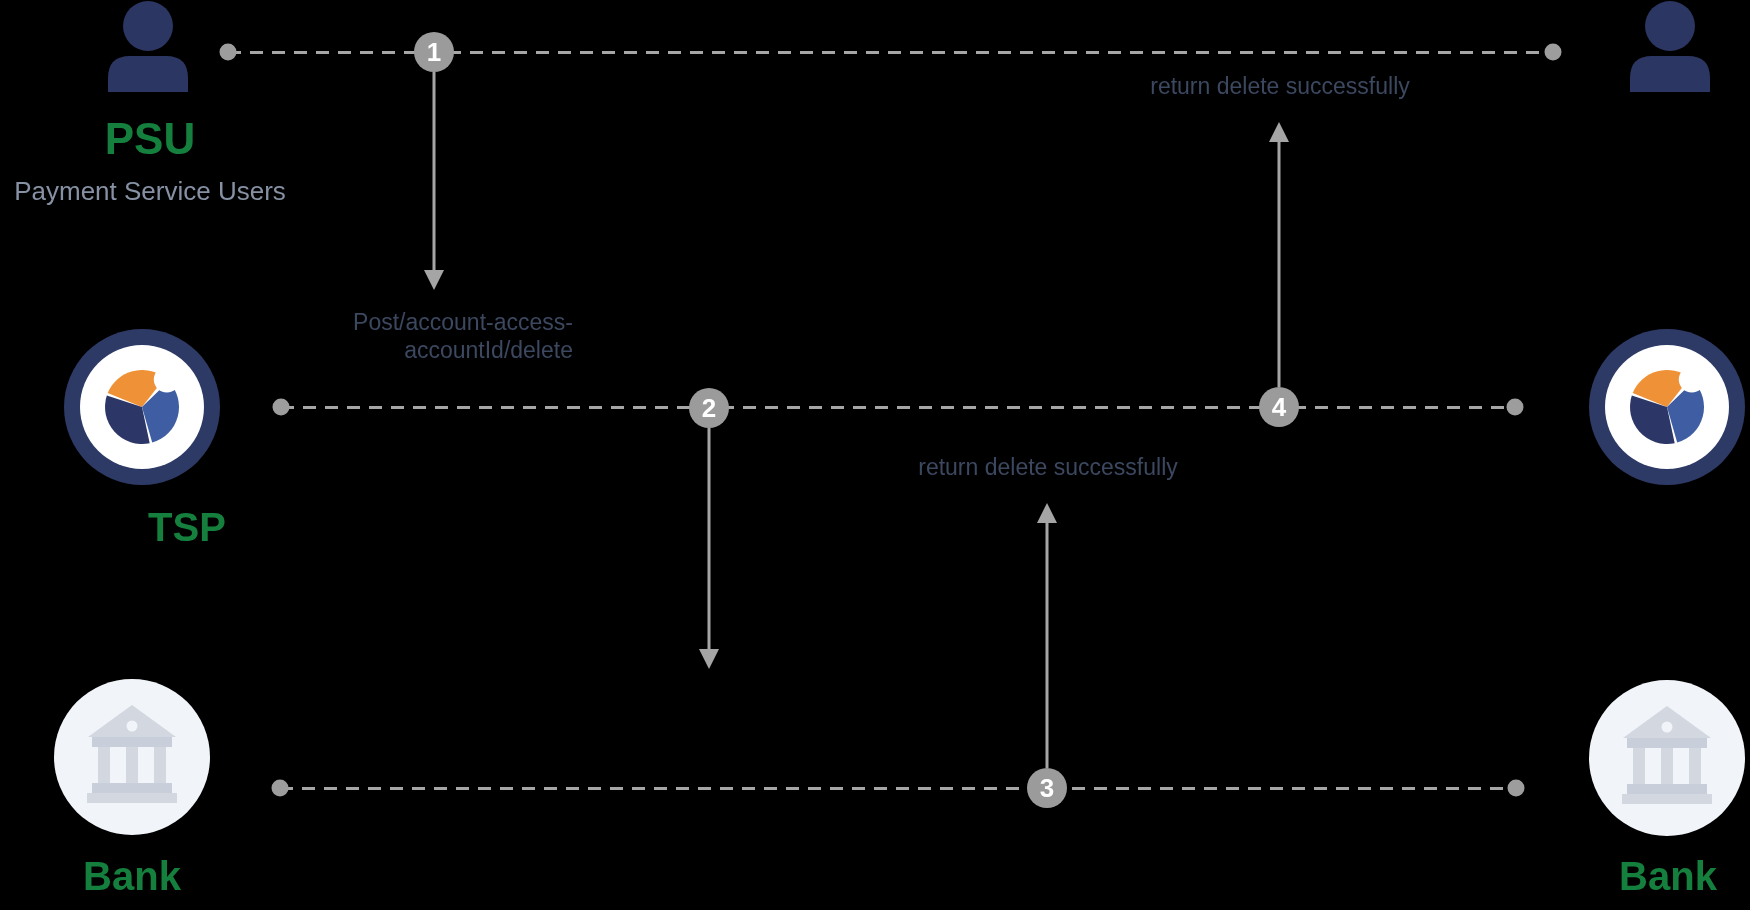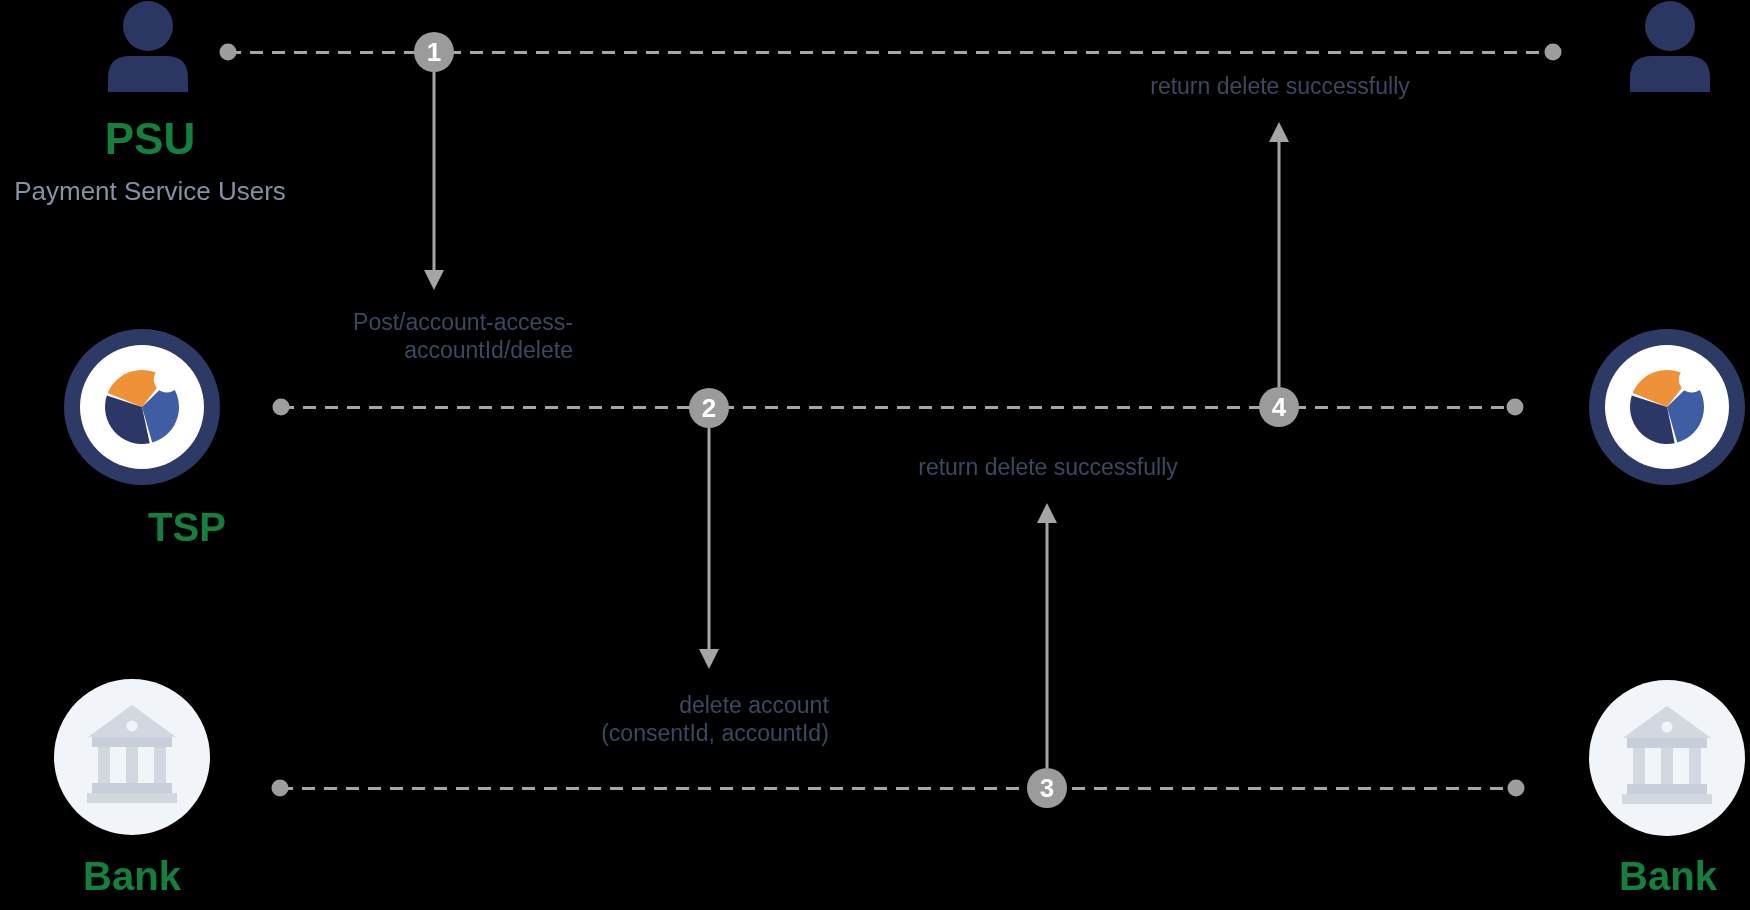--- a/index.html
+++ b/index.html
@@ -72,24 +72,20 @@
   <div class="abs arrowhead down" style="left:434px;top:270px;"></div>
   <div class="abs step-circle" style="left:434px;top:52px;">1</div>
   <div class="abs msg" style="left:437px;top:308px;margin-left:26px;">
     <div>Post/account-access-</div>
     <div>accountId/delete</div>
   </div>
 
   <div class="abs vline" style="left:709px;top:428px;height:222px;"></div>
   <div class="abs arrowhead down" style="left:709px;top:649px;"></div>
   <div class="abs step-circle" style="left:709px;top:408px;">2</div>
-  <div class="abs msg" style="left:715px;top:691px;">
-    <div>delete account</div>
-    <div>(consentId, accountId)</div>
-  </div>
 
   <div class="abs arrowhead up" style="left:1047px;top:503px;"></div>
   <div class="abs vline" style="left:1047px;top:522px;height:246px;"></div>
   <div class="abs step-circle" style="left:1047px;top:788px;">3</div>
   <div class="abs msg" style="left:1048px;top:453px;">
     <div>return delete successfully</div>
   </div>
 
   <div class="abs arrowhead up" style="left:1279px;top:122px;"></div>
   <div class="abs vline" style="left:1279px;top:141px;height:246px;"></div>

